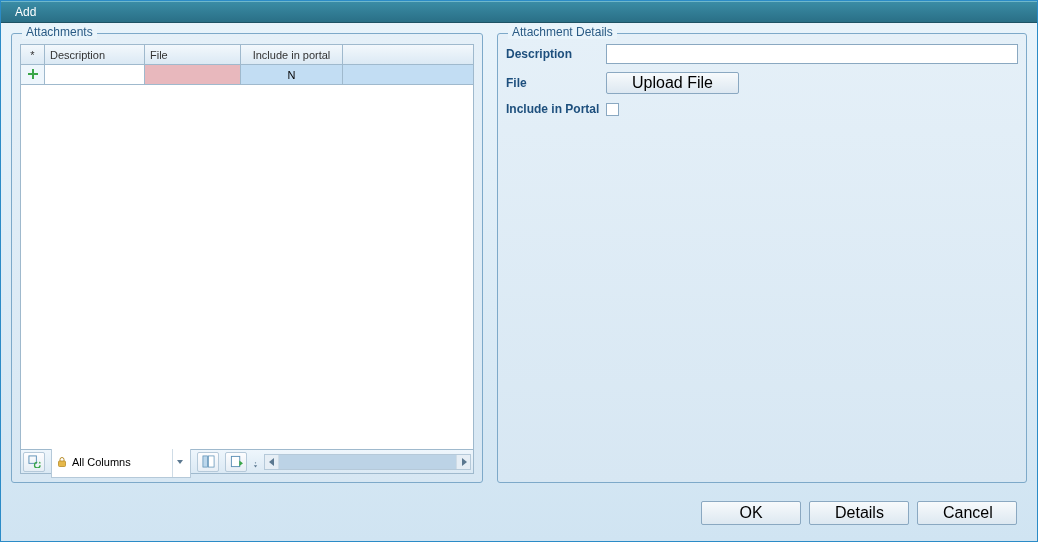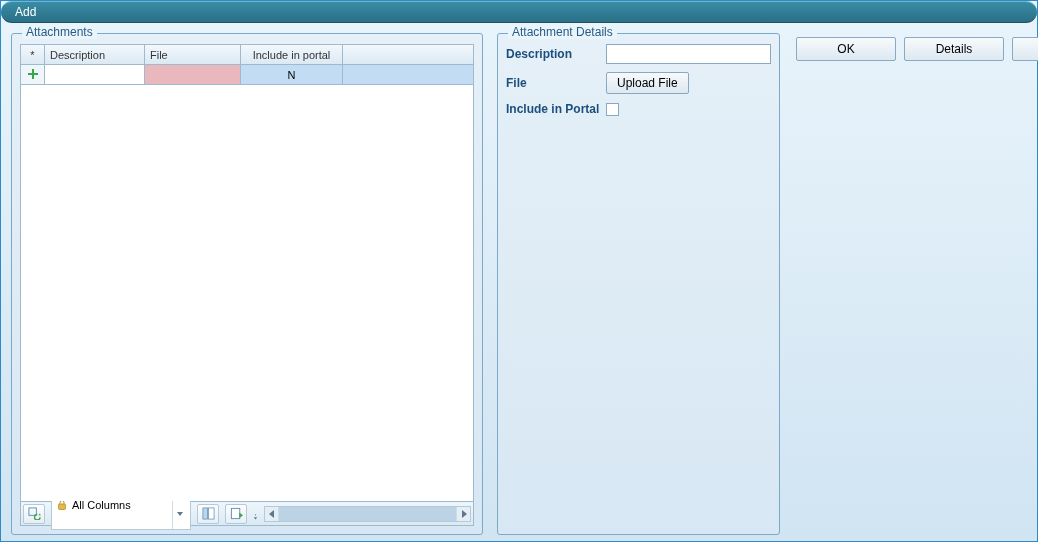--- a/index.html
+++ b/index.html
@@ -51,31 +51,30 @@
 
   .menubar {
     height: 22px;
     background: linear-gradient(#3a8ca5, #2a6f86);
     border-top: 1px solid #6fb7cb;
     border-bottom: 1px solid #1e5365;
     color: #fff;
     display: flex; align-items: center;
     padding: 8px 6px;
     font-size: 12px;
-    border-radius: 11px;
   }
   .menu-item {
     padding: 2px 8px; cursor: pointer;
   }
 
   .body {
     flex: 1;
     padding: 10px 10px 6px 10px;
-    display: flex; flex-direction: row;
-    gap: 6px;
+    display: flex; flex-direction: column;
+    gap: 14px;
   }
   .panels {
     flex: 1;
     display: flex; gap: 14px;
   }
 
   .group {
     border: 1px solid #7da9c9;
     border-radius: 3px;
     position: relative;
@@ -158,21 +157,21 @@
     background: linear-gradient(#fdfdfe, #e6eef5);
     display: flex; align-items: center; justify-content: center;
     cursor: pointer;
     border-radius: 2px;
   }
   .tb-btn svg { width: 13px; height: 13px; }
   .tb-combo {
     width: 140px; height: 32px;
     border: 1px solid #b5c9d9;
     background: #fff;
-    display: flex; align-items: flex-start;
+    display: flex; align-items: center;
     padding: 0 4px;
     font-size: 11px;
     gap: 4px;
     cursor: pointer;
   }
   .tb-combo .chev {
     margin-left: auto;
     width: 14px; height: 100%;
     border-left: 1px solid #cfdce6;
     display: flex; align-items: center; justify-content: center;
@@ -211,22 +210,22 @@
     flex: 1; height: 20px;
     border: 1px solid #8aa8c1;
     background: #fff;
     padding: 0 4px;
     font-size: 12px;
   }
   .btn {
     height: 22px;
     border: 1px solid #8aa8c1;
     background: linear-gradient(#f7fafc, #dde8f1);
-    padding: 0 10px;
-    font-size: 12px;
+    padding: 0 25px;
+    font-size: 16px;
     cursor: pointer;
     border-radius: 2px;
   }
   .upload-row .btn { width: auto; }
 
   .checkbox {
     width: 13px; height: 13px;
     border: 1px solid #8aa8c1;
     background: #fff;
     cursor: pointer;

